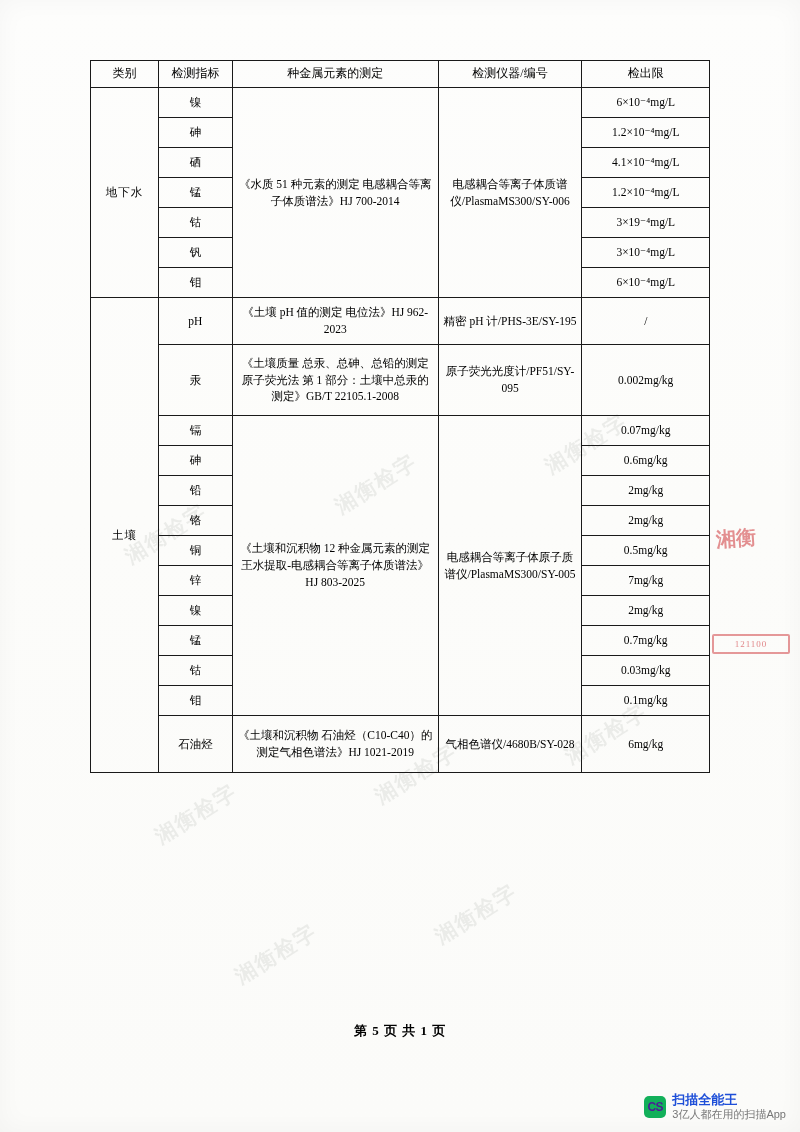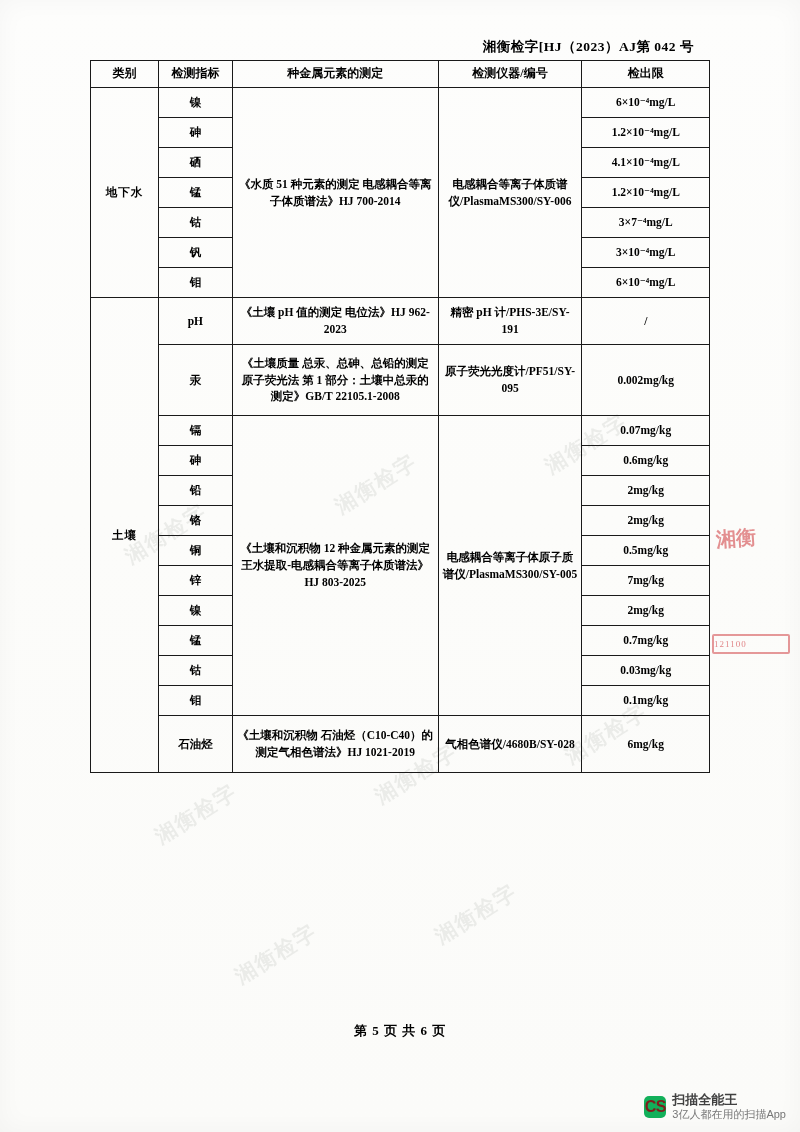--- a/index.html
+++ b/index.html
@@ -43,21 +43,21 @@
     top: 60px;
     left: 90px;
     width: 620px;
     border-collapse: collapse;
     table-layout: fixed;
   }
   table.main td, table.main th {
     border: 1px solid #1a1a1a;
     padding: 2px 4px;
     font-size: 11.5px;
-    font-weight: bold;
+    font-weight: normal;
     text-align: center;
     vertical-align: middle;
     line-height: 1.45;
   }
   table.main th {
     font-size: 12px;
     height: 22px;
   }
   .col-cat { width: 66px; }
   .col-idx { width: 72px; }
@@ -115,47 +115,48 @@
   .seal .seal-line {
     position: absolute;
     bottom: 16px;
     left: 2px;
     width: 74px;
     height: 16px;
     border: 2px solid rgba(206,52,56,0.5);
     border-radius: 2px;
     color: rgba(206,52,56,0.6);
     font-size: 9px;
+    text-align: center;
     line-height: 16px;
     letter-spacing: 1px;
   }
   
   .cs-badge {
     position: absolute;
     right: 14px;
     bottom: 10px;
     display: flex;
     align-items: center;
     gap: 6px;
     font-family: "Liberation Sans", sans-serif;
   }
   .cs-logo {
     width: 22px;
     height: 22px;
     background: #12b05a;
     border-radius: 5px;
-    color: #7f1d1d;
-    font-size: 16px;
+    color: #4c1d95;
+    font-size: 12px;
     font-weight: bold;
     line-height: 22px;
     text-align: center;
     letter-spacing: -0.5px;
   }
   .cs-texts { line-height: 1.25; }
-  .cs-title { font-size: 13px; color: #404040; font-weight: bold; }
+  .cs-title { font-size: 13px; color: #1d4ed8; font-weight: bold; }
   .cs-sub { font-size: 11px; color: #777; }
   .scan-edge {
     position: absolute;
     top: 0; left: 0;
     width: 800px; height: 1132px;
     box-shadow: inset 0 0 26px rgba(0,0,0,0.035);
     pointer-events: none;
   }
 </style>
 </head>
@@ -166,21 +167,20 @@
 
   <div class="wm" style="left:120px; top:520px;">湘衡检字</div>
   <div class="wm" style="left:330px; top:470px;">湘衡检字</div>
   <div class="wm" style="left:540px; top:430px;">湘衡检字</div>
   <div class="wm" style="left:150px; top:800px;">湘衡检字</div>
   <div class="wm" style="left:370px; top:760px;">湘衡检字</div>
   <div class="wm" style="left:560px; top:720px;">湘衡检字</div>
   <div class="wm" style="left:230px; top:940px;">湘衡检字</div>
   <div class="wm" style="left:430px; top:900px;">湘衡检字</div>
 
-  <div class="doc-header">湘衡检字[HJ（2023）AJ第 042 号</div>
 
   <table class="main">
     <colgroup>
       <col class="col-cat">
         <col class="col-idx">
         <col class="col-method">
         <col class="col-instr">
         <col class="col-limit">
     </colgroup>
     <thead>
@@ -208,36 +208,36 @@
       <tr class="row-small">
         <td>硒</td>
         <td class="cell-limit">4.1×10⁻⁴mg/L</td>
       </tr>
       <tr class="row-small">
         <td>锰</td>
         <td class="cell-limit">1.2×10⁻⁴mg/L</td>
       </tr>
       <tr class="row-small">
         <td>钴</td>
-        <td class="cell-limit">3×7⁻⁴mg/L</td>
+        <td class="cell-limit">3×19⁻⁴mg/L</td>
       </tr>
       <tr class="row-small">
         <td>钒</td>
         <td class="cell-limit">3×10⁻⁴mg/L</td>
       </tr>
       <tr class="row-small">
         <td>钼</td>
         <td class="cell-limit">6×10⁻⁴mg/L</td>
       </tr>
 
       <tr>
         <td class="cat-cell" rowspan="13">土壤</td>
         <td style="height:42px">pH</td>
         <td class="cell-method">《土壤 pH 值的测定 电位法》HJ 962-2023</td>
-        <td class="cell-instr">精密 pH 计/PHS-3E/SY-191</td>
+        <td class="cell-instr">精密 pH 计/PHS-3E/SY-195</td>
         <td class="cell-limit">/</td>
       </tr>
       <tr>
         <td style="height:66px">汞</td>
         <td class="cell-method">《土壤质量 总汞、总砷、总铅的测定 原子荧光法 第 1 部分：土壤中总汞的测定》GB/T 22105.1-2008</td>
         <td class="cell-instr">原子荧光光度计/PF51/SY-095</td>
         <td class="cell-limit">0.002mg/kg</td>
       </tr>
       <tr class="row-small">
         <td>镉</td>
@@ -288,21 +288,21 @@
         <td class="cell-limit">6mg/kg</td>
       </tr>
     </tbody>
   </table>
 
   <div class="seal">
     <div class="seal-text">湘衡</div>
     <div class="seal-line">121100</div>
   </div>
 
-  <div class="footer-page">第 5 页 共 6 页</div>
+  <div class="footer-page">第 5 页 共 1 页</div>
 
   <div class="cs-badge">
     <div class="cs-logo">CS</div>
     <div class="cs-texts">
       <div class="cs-title">扫描全能王</div>
       <div class="cs-sub">3亿人都在用的扫描App</div>
     </div>
   </div>
 
   <div class="scan-edge"></div>

